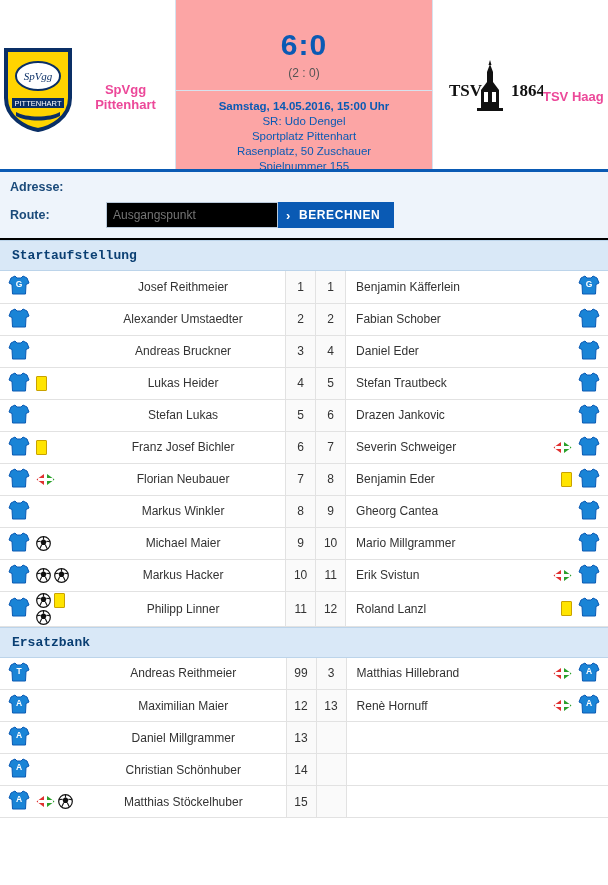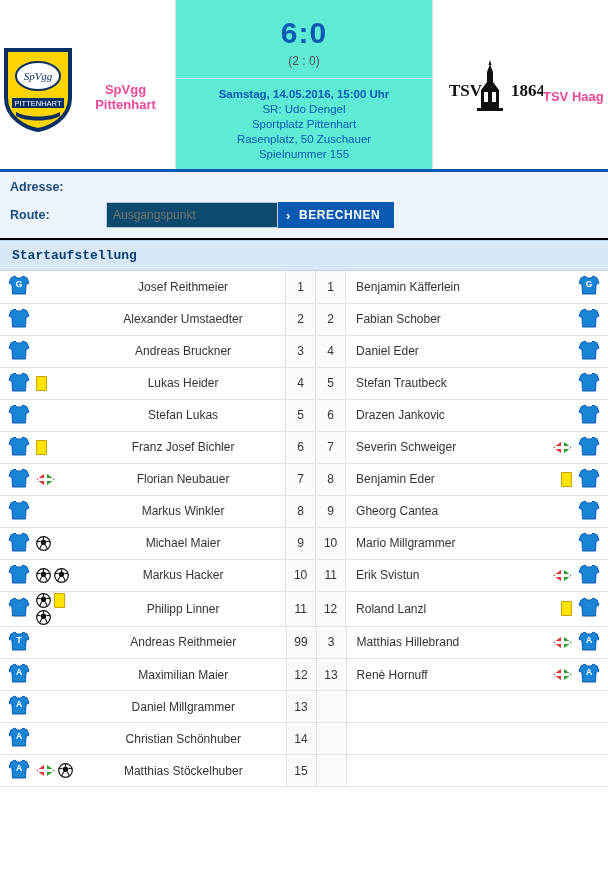--- a/index.html
+++ b/index.html
@@ -32,25 +32,25 @@
   .crest { height: 96px; display: flex; align-items: center; justify-content: center; }
   .team-name {
     color: #ec4899;
     font-weight: bold;
     font-size: 13px;
     text-align: center;
     margin-top: 14px;
   }
   .score-col {
     width: 258px;
-    background: #5eead4;
+    background: #fca5a5;
     border-left: 1px solid #d6e2ee;
     border-right: 1px solid #d6e2ee;
     text-align: center;
-    padding-top: 16px;
+    padding-top: 28px;
   }
   .score {
     font-size: 30px;
     font-weight: bold;
     color: #0a5ab4;
     letter-spacing: 1px;
   }
   .halftime {
     font-size: 12px;
     color: #555;
@@ -86,21 +86,21 @@
   .pin {
     display: inline-block;
     margin-left: 6px;
     vertical-align: middle;
   }
   .route-row { display: flex; align-items: center; }
   .route-input {
     width: 172px;
     height: 26px;
     border: 1px solid #b9c9da;
-    background: #0c4a6e;
+    background: #000000;
     padding: 0 6px;
     font-size: 12px;
     color: #9aa7b3;
     font-family: "Liberation Sans", sans-serif;
   }
   .route-btn {
     height: 26px;
     background: #0a5ab4;
     color: #fff;
     border: none;
@@ -469,20 +469,21 @@
               <span class="card"></span>
             </span>
           </td>
           <td class="c-shirt-r"><span class="shirt"><svg width="22" height="20" viewBox="0 0 22 20">
                 <path d="M7 1 L3 3 L1 8 L4 9.5 L4.5 19 L17.5 19 L18 9.5 L21 8 L19 3 L15 1 L13 3 L9 3 Z" fill="#1a84d6" stroke="#0a5ab4" stroke-width="1"></path>
               </svg></span></td>
         </tr>
       </tbody>
   </table>
 
+  <div class="section-title">Ersatzbank</div>
   <table class="lineup">
     <tbody id="bench-body">
         <tr>
           <td class="c-shirt-l"><span class="shirt"><svg width="22" height="20" viewBox="0 0 22 20">
                 <path d="M7 1 L3 3 L1 8 L4 9.5 L4.5 19 L17.5 19 L18 9.5 L21 8 L19 3 L15 1 L13 3 L9 3 Z" fill="#1a84d6" stroke="#0a5ab4" stroke-width="1"></path>
               </svg><span class="lbl">T</span></span></td>
           <td class="c-ico-l"></td>
           <td class="c-name-l">Andreas Reithmeier</td>
           <td class="c-num-l">99</td>
           <td class="c-num-r">3</td>

